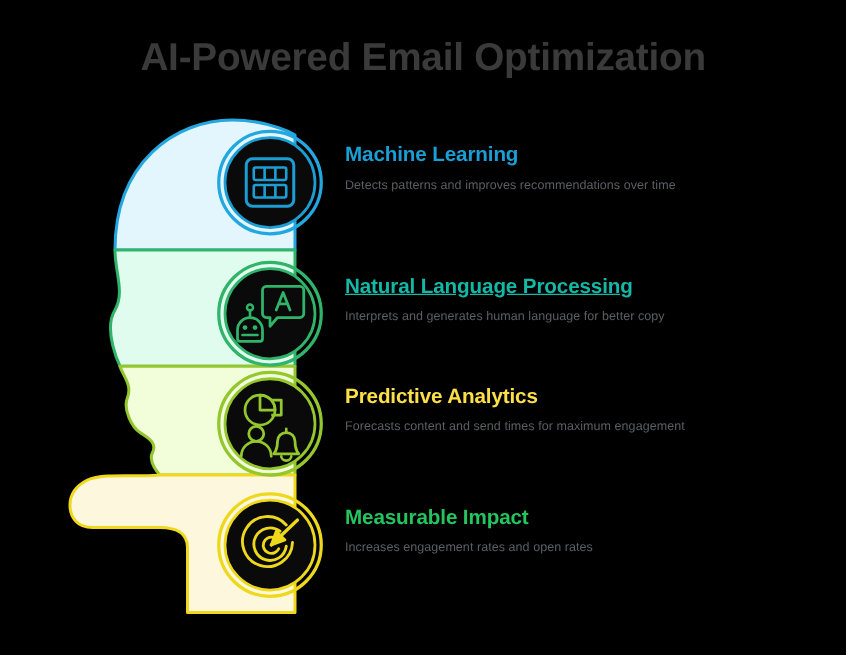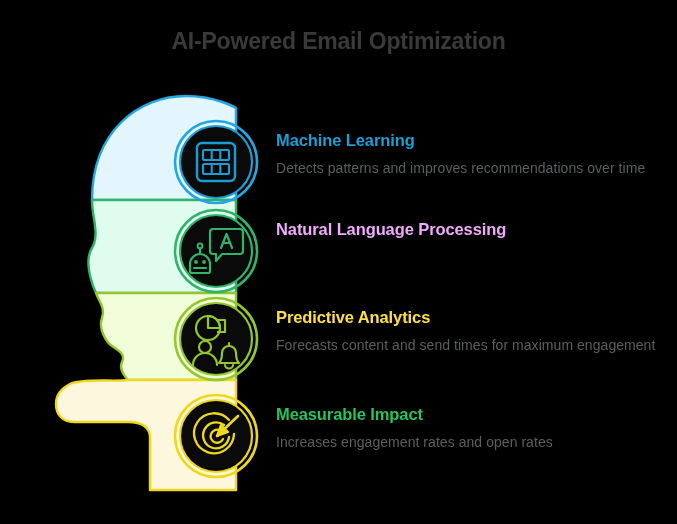--- a/index.html
+++ b/index.html
@@ -15,21 +15,21 @@
     font-family: "Liberation Sans", sans-serif;
     -webkit-font-smoothing: antialiased;
   }
 
   #page-title {
     position: absolute;
     left: 0;
     top: 28px;
     width: 677px;
     text-align: center;
-    font-size: 23px;
+    font-size: 31px;
     font-weight: bold;
     letter-spacing: -0.2px;
     color: #3a3a3a;
   }
 
   #head-graphic {
     position: absolute;
     left: 0px;
     top: 78px;
     width: 300px;
@@ -43,21 +43,21 @@
     width: 677px;
     height: 524px;
   }
 
   .row {
     position: absolute;
     left: 172px;
     width: 505px;
     height: 96px;
   }
-  .row-1 { top: 118px; }
+  .row-1 { top: 102px; }
   .row-2 { top: 207px; }
   .row-3 { top: 295px; }
   .row-4 { top: 392px; }
 
   .icon-badge {
     position: absolute;
     left: 0px;
     top: 0px;
     width: 88px;
     height: 88px;
@@ -71,29 +71,29 @@
   }
 
   .item-title {
     font-size: 16.5px;
     font-weight: bold;
     letter-spacing: -0.1px;
     margin: 0 0 9px 0;
     line-height: 1.05;
   }
   .item-desc {
-    font-size: 14px;
+    font-size: 10px;
     color: #5a5f62;
     line-height: 1.45;
     margin: 0;
     letter-spacing: 0.05px;
   }
 
   .t-ml  { color: #1a9ed4; }
-  .t-nlp { color: #f0abfc; }
+  .t-nlp { color: #14b8a6; text-decoration: underline; }
   .t-pa  { color: #fde047; }
   .t-mi  { color: #22c55e; }
 </style>
 </head>
 <body>
 
 <div id="page-title">AI-Powered Email Optimization</div>
 
 <svg id="head-graphic" viewBox="0 0 300 430" aria-hidden="true">
 
@@ -139,20 +139,21 @@
 
       <line x1="28" y1="41" x2="28" y2="46" stroke="#2fb46a" stroke-width="2.1" stroke-linecap="round"></line>
       <circle cx="28" cy="39" r="2.4" fill="none" stroke="#2fb46a" stroke-width="2"></circle>
       <path d="M18,57 A10,10 0 0 1 38,57 L38,64 A2,2 0 0 1 36,66 L20,66 A2,2 0 0 1 18,64 Z" fill="none" stroke="#2fb46a" stroke-width="2.2" stroke-linejoin="round"></path>
       <circle cx="24" cy="55" r="1.9" fill="#2fb46a"></circle>
       <circle cx="32" cy="55" r="1.9" fill="#2fb46a"></circle>
       <line x1="22" y1="61" x2="34" y2="61" stroke="#2fb46a" stroke-width="2.1" stroke-linecap="round"></line>
     </svg>
     <div class="text-col">
       <p class="item-title t-nlp">Natural Language Processing</p>
+      <p class="item-desc">Interprets and generates human language for better copy</p>
     </div>
   </div>
 
   <div class="row row-3">
     <svg class="icon-badge" viewBox="0 0 88 88">
       <circle cx="44" cy="44" r="41" fill="none" stroke="#94c62e" stroke-width="2.6"></circle>
       <circle cx="44" cy="44" r="36" fill="#0a0a0a"></circle>
       <circle cx="44" cy="44" r="36" fill="none" stroke="#94c62e" stroke-width="2.2"></circle>
 
       <circle cx="36" cy="33" r="12" fill="none" stroke="#94c62e" stroke-width="2.2"></circle>

